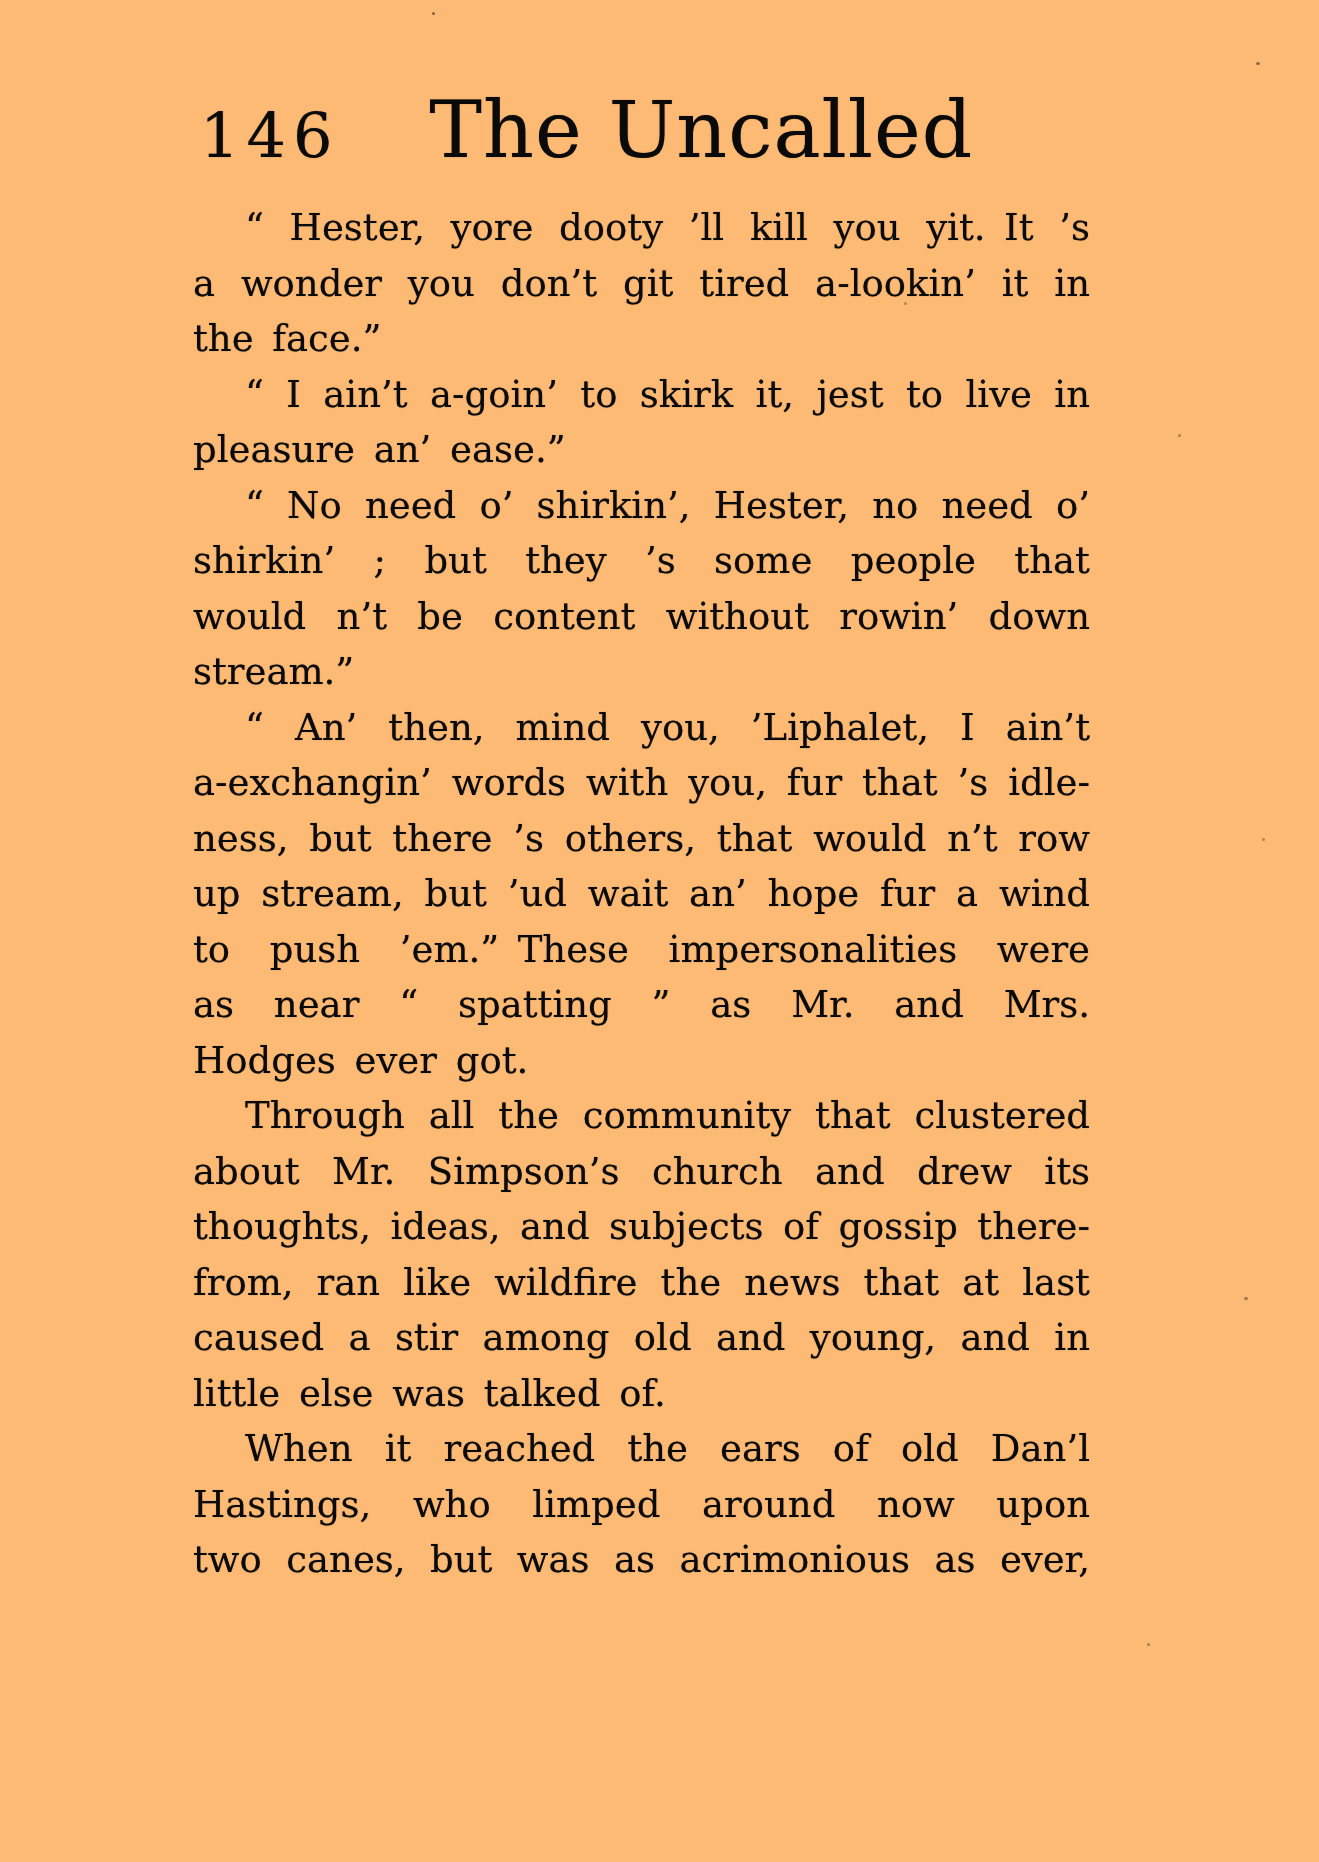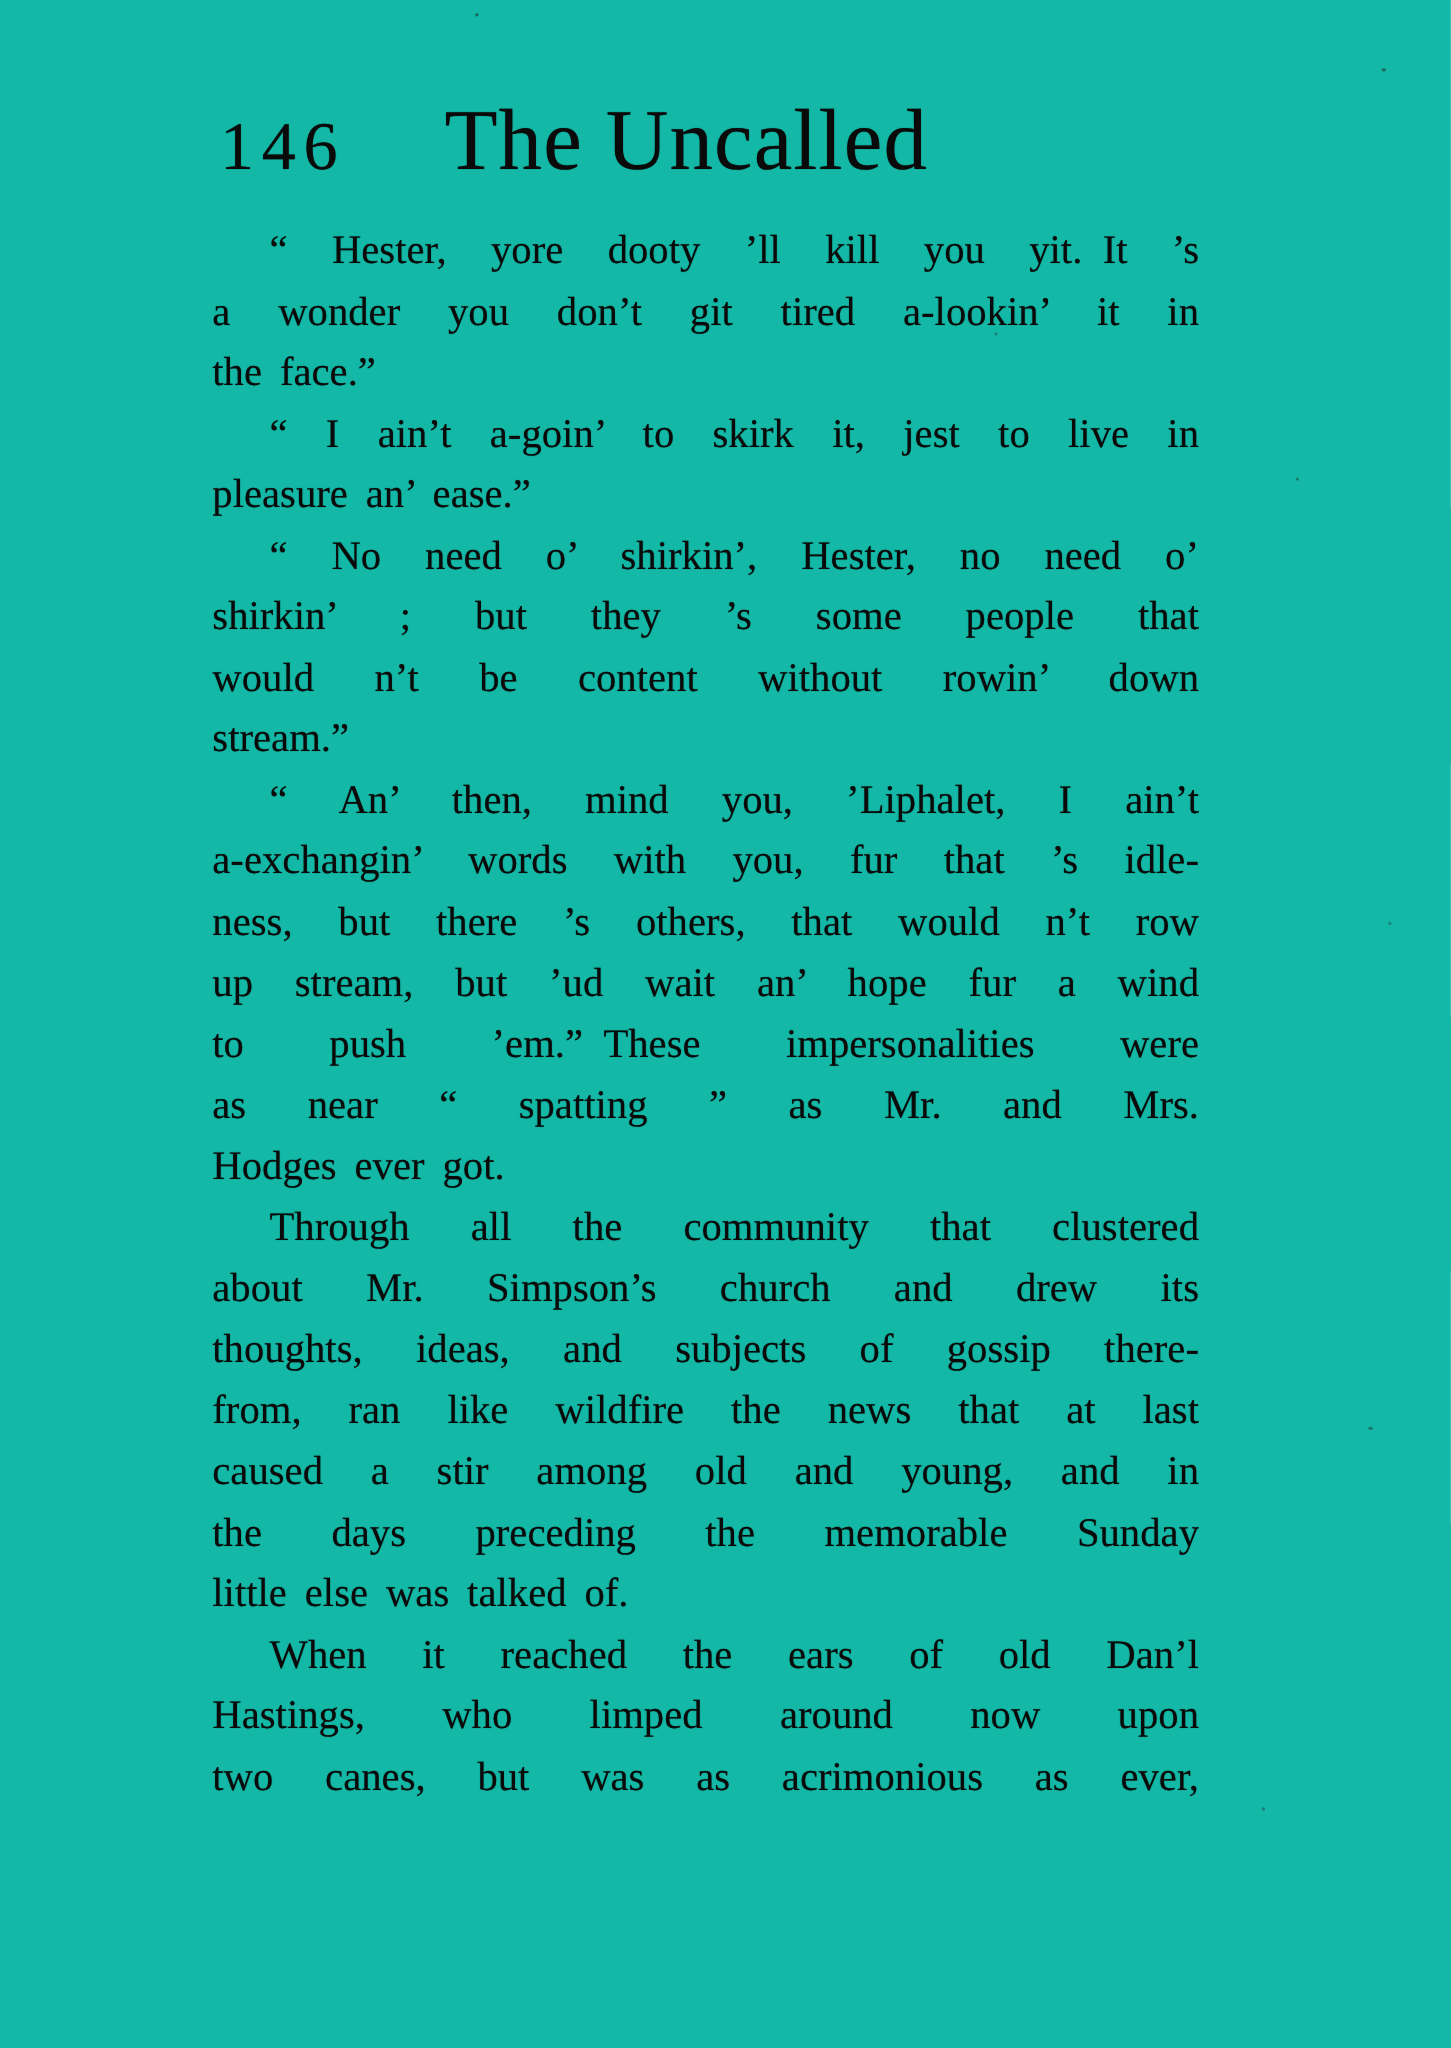--- a/index.html
+++ b/index.html
@@ -9,22 +9,21 @@
     height: 1862px;
     background: #ffffff;
     position: relative;
     overflow: hidden;
     font-family: "DejaVu Serif", "Liberation Serif", serif;
     color: #0a0a0a;
   }
   .page {
     position: absolute;
     inset: 0;
-    background: #14b8a6;
-    font-family: Liberation Serif, serif;
+    background: #fdba74;
   }
   
   .running-head {
     position: absolute;
     top: 84px;
     left: 200px;
     display: flex;
     align-items: baseline;
     white-space: nowrap;
     text-shadow: 0 0 1px rgba(0,0,0,0.55);
@@ -105,21 +104,20 @@
     <div class="line">up stream, but ’ud wait an’ hope fur a wind</div>
     <div class="line">to push ’em.” These impersonalities were</div>
     <div class="line">as near “ spatting ” as Mr. and Mrs.</div>
     <div class="line last">Hodges ever got.</div>
 
     <div class="line indent">Through all the community that clustered</div>
     <div class="line">about Mr. Simpson’s church and drew its</div>
     <div class="line">thoughts, ideas, and subjects of gossip there-</div>
     <div class="line">from, ran like wildfire the news that at last</div>
     <div class="line">caused a stir among old and young, and in</div>
-    <div class="line">the days preceding the memorable Sunday</div>
     <div class="line last">little else was talked of.</div>
 
     <div class="line indent">When it reached the ears of old Dan’l</div>
     <div class="line">Hastings, who limped around now upon</div>
     <div class="line">two canes, but was as acrimonious as ever,</div>
   </main>
 
   <span class="speck s1"></span>
   <span class="speck s2"></span>
   <span class="speck s3"></span>

